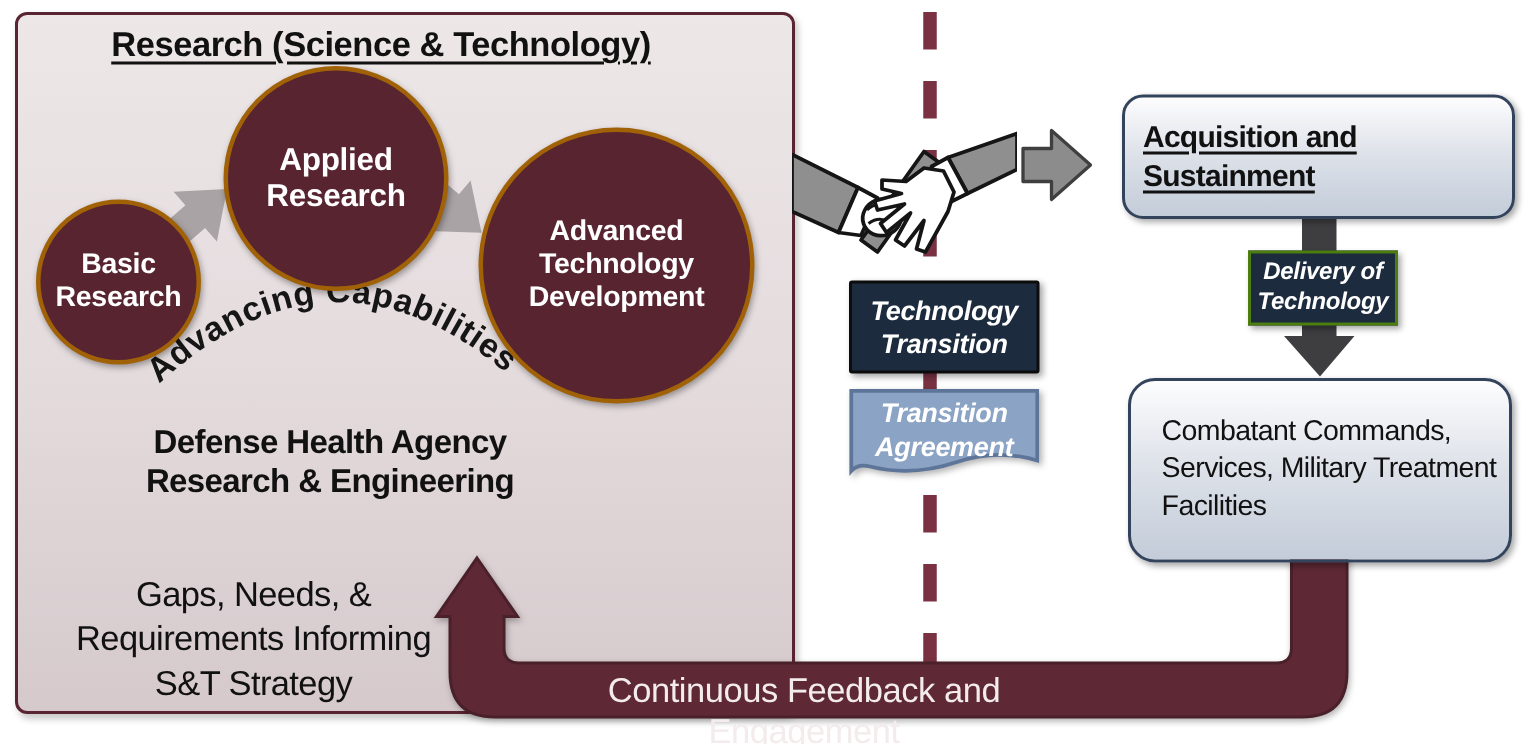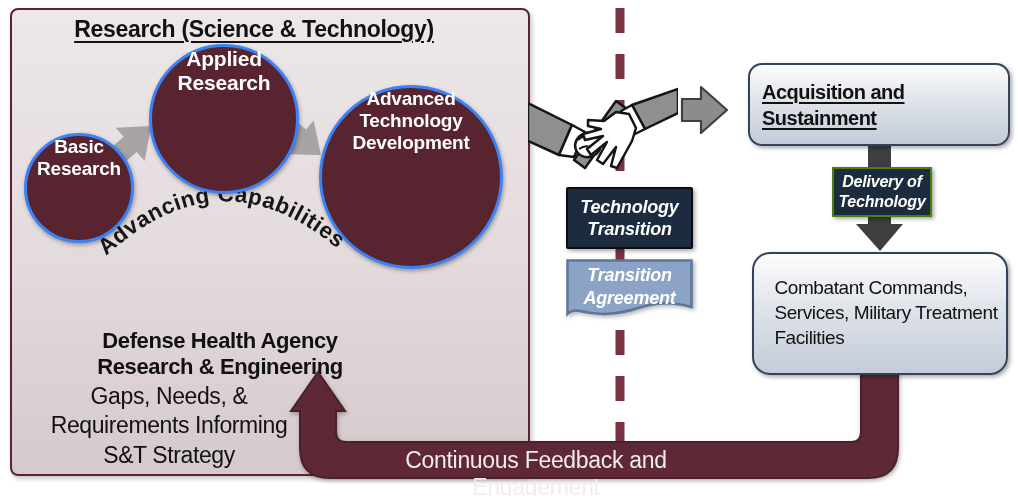--- a/index.html
+++ b/index.html
@@ -15,27 +15,27 @@
     background:linear-gradient(180deg,var(--panel-top) 0%,#e3dadc 55%,var(--panel-bottom) 100%);
     box-shadow:2px 3px 5px rgba(0,0,0,.22);box-sizing:border-box;
   }
   .panel-title{
     position:absolute;left:0;top:6px;width:484px;text-align:center;
     font-size:23px;font-weight:700;letter-spacing:-.3px;
   }
   .panel-title span{text-decoration:underline;text-underline-offset:4px;text-decoration-thickness:2px;}
   .panel-footer{
     position:absolute;left:0;top:272px;width:416px;text-align:center;
-    font-size:22px;font-weight:600;letter-spacing:-.4px;line-height:1.18;margin-top:46px;
+    font-size:22px;font-weight:600;letter-spacing:-.4px;line-height:1.18;
   }
   
   .circle{
     position:absolute;border-radius:50%;background:var(--maroon-circle);
-    border:3px solid #3b82f6;box-sizing:border-box;
-    display:flex;justify-content:center;text-align:center;
+    border:3px solid #a16207;box-sizing:border-box;
+    display:flex;align-items:center;justify-content:center;text-align:center;
     color:#fff;font-weight:600;letter-spacing:-.2px;line-height:1.15;
     box-shadow:1px 2px 4px rgba(0,0,0,.35);
   }
   .c-basic{left:24px;top:133px;width:110px;height:110px;font-size:19px;}
   .c-applied{left:149px;top:44px;width:150px;height:150px;font-size:21px;}
   .c-advanced{left:319px;top:85px;width:184px;height:184px;font-size:19px;}
   
   .overlay{position:absolute;left:0;top:0;width:1018px;height:496px;}
   .dash-line{stroke:var(--maroon-dash);stroke-width:9;stroke-dasharray:25 21;}
   .loop{fill:var(--maroon-loop);stroke:#4a202a;stroke-width:2;filter:drop-shadow(1px 2px 2px rgba(0,0,0,.3));}

